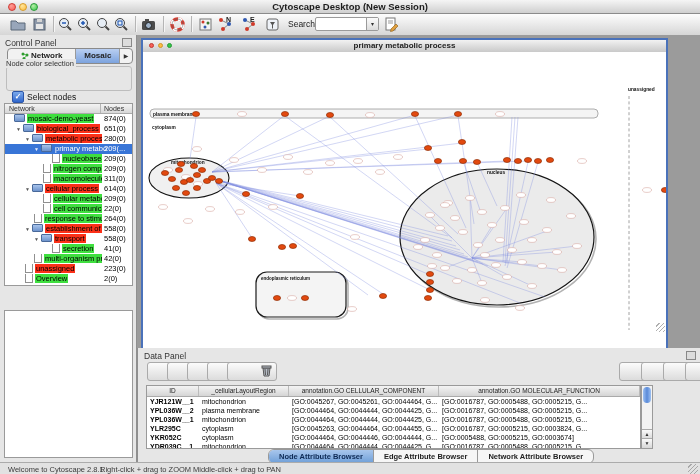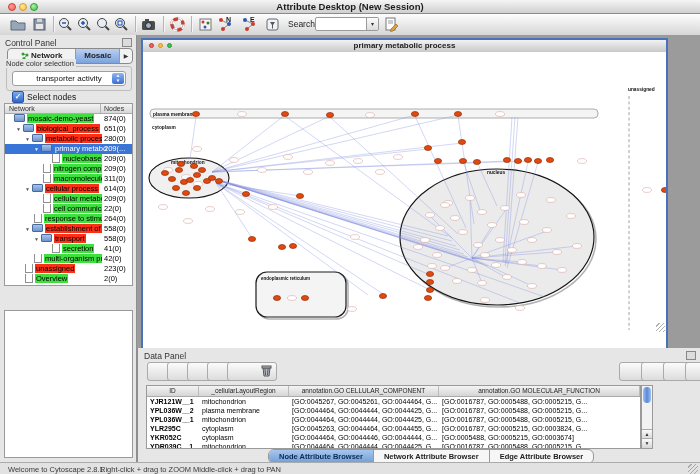--- a/index.html
+++ b/index.html
@@ -103,21 +103,21 @@
   .grip2{right:2px;top:1px;width:10px;height:10px;
      background:repeating-linear-gradient(135deg,transparent 0 2px,#a8a8a8 2px 3px);}
 </style>
 </head>
 <body>
 
 <div class="abs titlebar">
   <div class="abs tl red"></div>
   <div class="abs tl yel"></div>
   <div class="abs tl grn"></div>
-  <div class="abs title-text">Attribute Desktop (New Session)</div>
+  <div class="abs title-text">Cytoscape Desktop (New Session)</div>
 </div>
 
 <div class="abs toolbar">
   <span class="abs tbtn" style="left:9px">
     <svg width="17" height="17">
         <path d="M2 5h5l2 2h7v7H2z" fill="#98a6ba" stroke="#5a6878" stroke-width="1"></path>
       </svg></span>
   <span class="abs tbtn" style="left:31px">
     <svg width="17" height="17">
         <rect x="3" y="3" width="11" height="11" fill="#8b97a8" stroke="#525e6e"></rect>
@@ -224,24 +224,20 @@
       <span>Network</span>
     </div>
     <div class="cp-tab sel" style="width:43px">
       <span>Mosaic</span>
     </div>
     <div class="cp-tab-arrow">▶</div>
   </div>
 
   <div class="abs groupbox"></div>
   <span class="abs group-label">Node color selection</span>
-  <div class="abs combo">
-    <span>transporter activity</span>
-    <div class="abs combo-step">▲<br>▼</div>
-  </div>
   <div class="abs checkbox">✓</div>
   <span class="abs check-label">Select nodes</span>
 
   <div class="abs tree-box">
     <div class="tree-header">
       <span class="c1">Network</span>
       <span class="div"></span>
       <span class="c2">Nodes</span>
     </div>
     <div>
@@ -599,22 +595,22 @@
   </div>
   <div class="abs dp-scroll">
     <div class="abs dp-thumb"></div>
     <div class="abs dp-sarrow" style="bottom:9px">▲</div>
     <div class="abs dp-sarrow" style="bottom:0">▼</div>
   </div>
 </div>
 
 <div class="abs attr-tabs">
     <span class="attr-tab sel">Node Attribute Browser</span>
+    <span class="attr-tab">Edge Attribute Browser</span>
     <span class="attr-tab">Network Attribute Browser</span>
-    <span class="attr-tab">Edge Attribute Browser</span>
   </div>
 
 <div class="abs statusbar">
   <span class="abs status-txt" style="left:8px">Welcome to Cytoscape 2.8.1</span>
   <span class="abs status-txt" style="left:100px">Right-click + drag to ZOOM</span>
   <span class="abs status-txt" style="left:193px">Middle-click + drag to PAN</span>
   <div class="abs grip2"></div>
 </div>
 
 </body></html>

